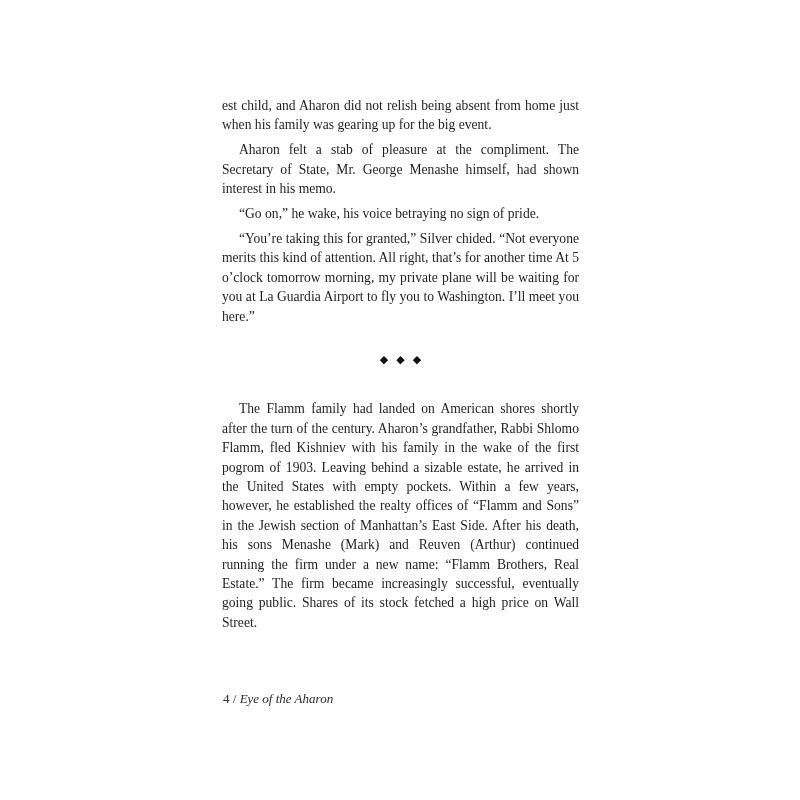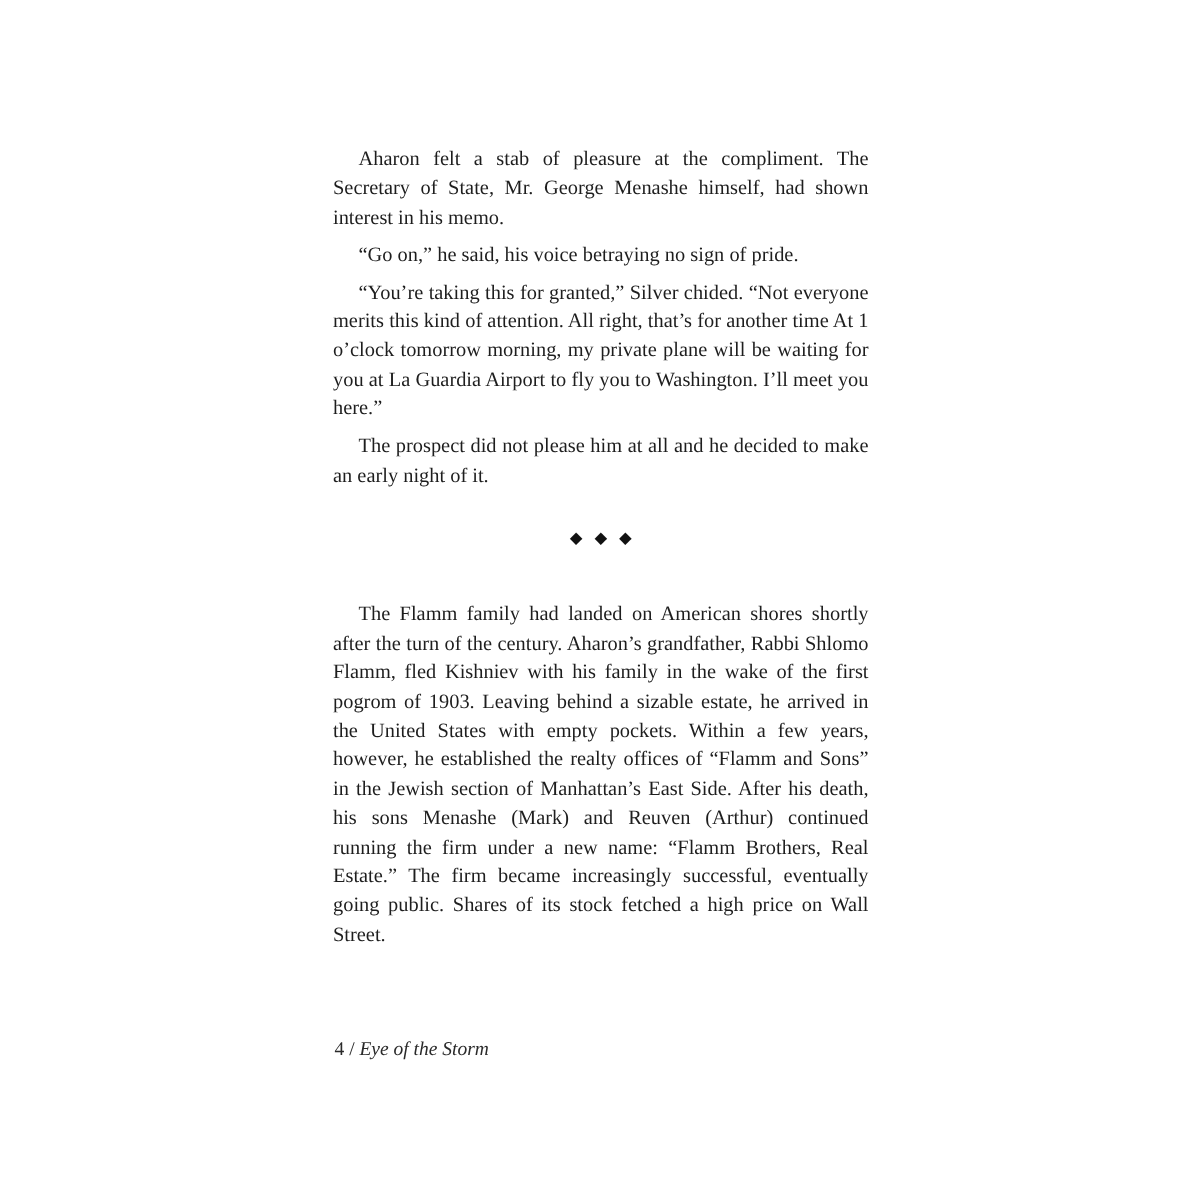--- a/index.html
+++ b/index.html
@@ -20,26 +20,26 @@
   .footer {
     position: absolute; left: 223px; top: 691px;
     font-size: 13px; color: #2a2a2a;
   }
   .footer .title { font-style: italic; }
 </style>
 </head>
 <body>
 
 <div class="page">
+  <p class="cont">est child, and Aharon did not relish being absent from home just when his family was gearing up for the big event.</p>
   <p>Aharon felt a stab of pleasure at the compliment. The Secretary of State, Mr. George Menashe himself, had shown interest in his memo.</p>
-  <p>“Go on,” he said, his voice betraying no sign of pride.</p>
-  <p>“You’re taking this for granted,” Silver chided. “Not everyone merits this kind of attention. All right, that’s for another time At 1 o’clock tomorrow morning, my private plane will be waiting for you at La Guardia Airport to fly you to Washington. I’ll meet you here.”</p>
-  <p>The prospect did not please him at all and he decided to make an early night of it.</p>
+  <p>“Go on,” he wake, his voice betraying no sign of pride.</p>
+  <p>“You’re taking this for granted,” Silver chided. “Not everyone merits this kind of attention. All right, that’s for another time At 5 o’clock tomorrow morning, my private plane will be waiting for you at La Guardia Airport to fly you to Washington. I’ll meet you here.”</p>
 
   <div class="ornament">◆◆◆</div>
 
   <p>The Flamm family had landed on American shores shortly after the turn of the century. Aharon’s grandfather, Rabbi Shlomo Flamm, fled Kishniev with his family in the wake of the first pogrom of 1903. Leaving behind a sizable estate, he arrived in the United States with empty pockets. Within a few years, however, he established the realty offices of “Flamm and Sons” in the Jewish section of Manhattan’s East Side. After his death, his sons Menashe (Mark) and Reuven (Arthur) continued running the firm under a new name: “Flamm Brothers, Real Estate.” The firm became increasingly successful, eventually going public. Shares of its stock fetched a high price on Wall Street.</p>
 
 </div>
 
 <div class="footer">
-  <span>4</span><span> / </span><span class="title">Eye of the Storm</span>
+  <span>4</span><span> / </span><span class="title">Eye of the Aharon</span>
 </div>
 
 </body></html>

